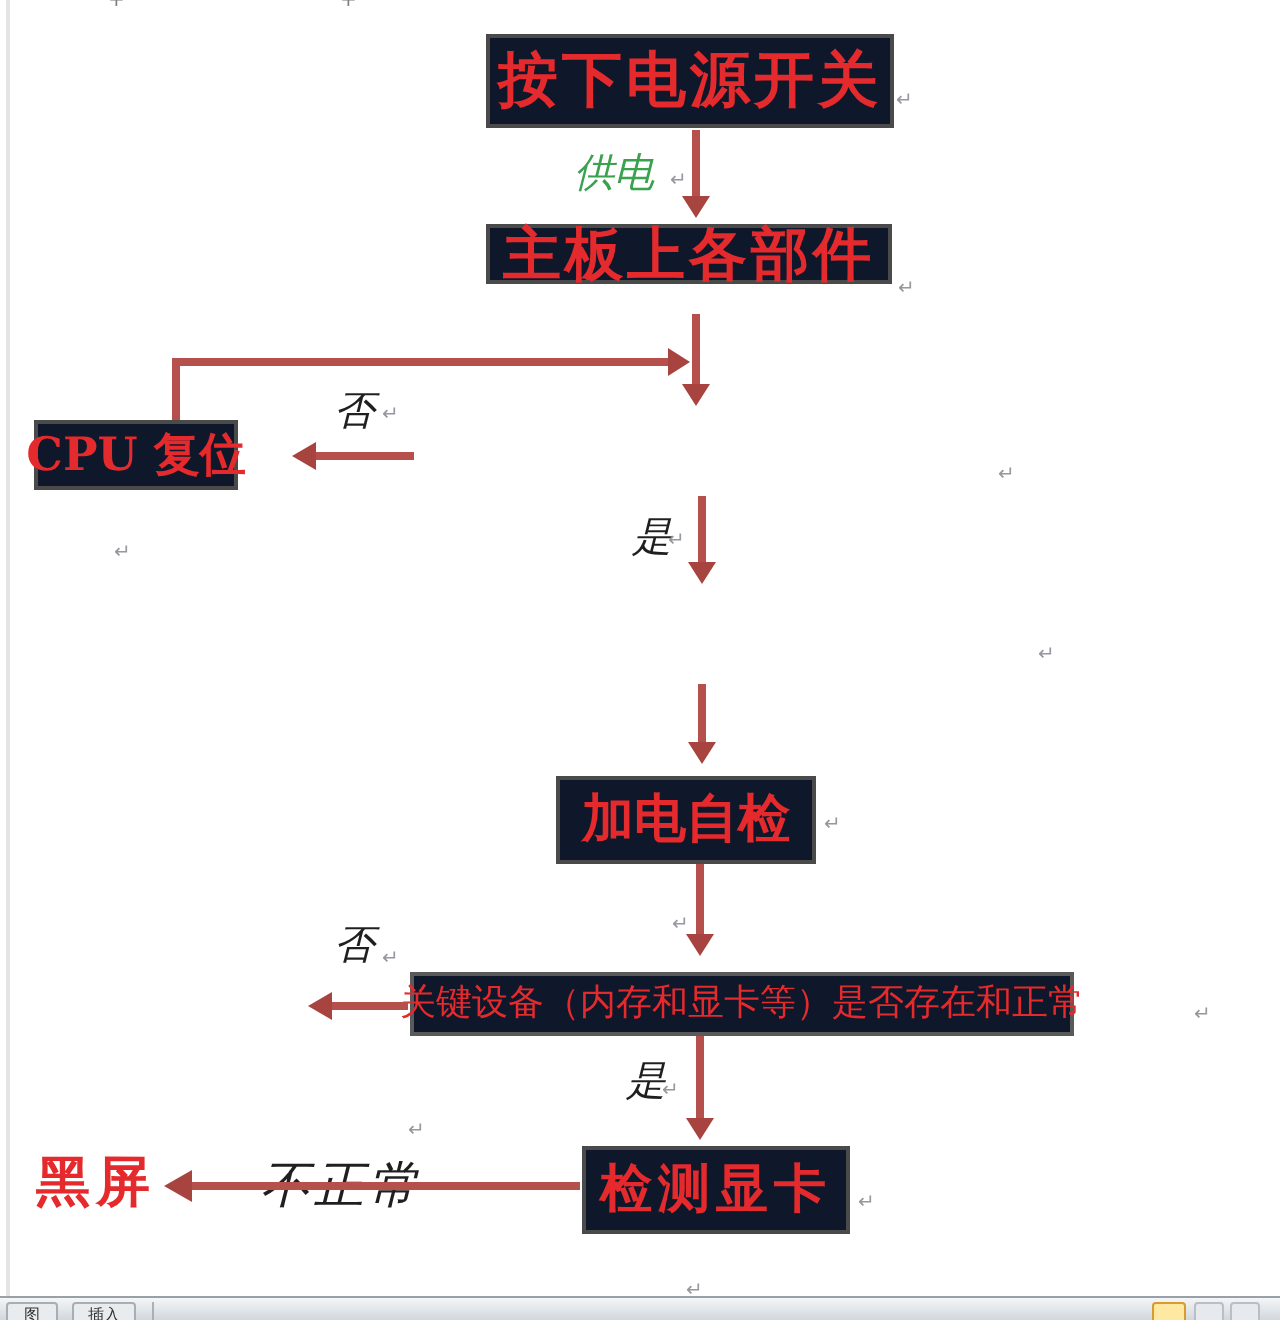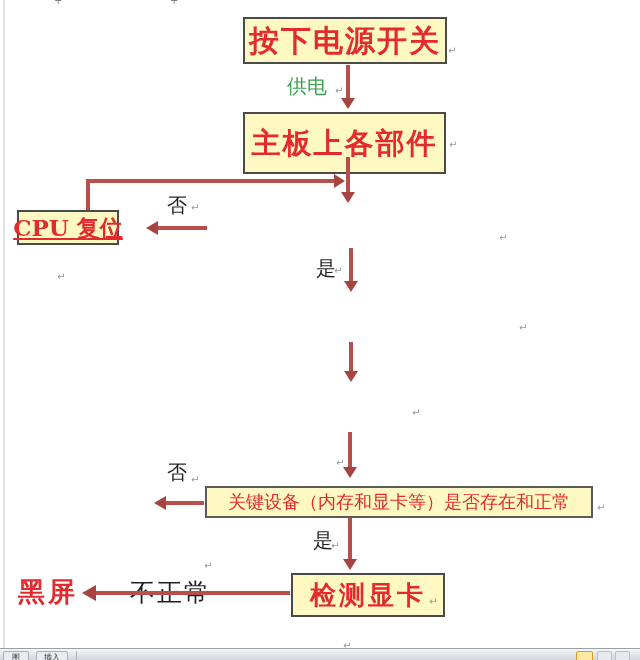--- a/index.html
+++ b/index.html
@@ -1,23 +1,23 @@
 <!DOCTYPE html>
 <html><head>
 <meta charset="utf-8">
 <style>
   html,body{margin:0;padding:0;background:#fff;}
   #page{position:relative;width:640px;height:660px;background:#ffffff;overflow:hidden;
         font-family:"DejaVu Serif",serif;}
   .node{position:absolute;display:flex;align-items:center;justify-content:center;
-        background:#fef9c3;border:2px solid #4a4a4a;color:#e42a2c;white-space:nowrap;
+        background:#0f172a;border:2px solid #4a4a4a;color:#e42a2c;white-space:nowrap;
         box-sizing:border-box;line-height:1;}
   .node.bold{font-weight:bold;}
   .plain-text{position:absolute;color:#e42a2c;font-weight:bold;white-space:nowrap;line-height:1;}
-  .edge-label{position:absolute;color:#1f1f1f;white-space:nowrap;line-height:1;}
+  .edge-label{position:absolute;color:#1f1f1f;white-space:nowrap;line-height:1;font-style:italic;}
   .edge-label.green{color:#3aa24e;}
   .hline,.vline{position:absolute;background:#b5504c;}
   .head{position:absolute;width:0;height:0;}
   .head.down{border-left:7px solid transparent;border-right:7px solid transparent;border-top:11px solid #a8443f;}
   .head.left{border-top:7px solid transparent;border-bottom:7px solid transparent;border-right:12px solid #a8443f;}
   .head.left.big{border-top:8px solid transparent;border-bottom:8px solid transparent;border-right:14px solid #a8443f;}
   .head.right{border-top:7px solid transparent;border-bottom:7px solid transparent;border-left:11px solid #a8443f;}
   .rmark{position:absolute;color:#95999e;font-family:"DejaVu Sans",sans-serif;font-size:10px;line-height:1;}
   .anchor{position:absolute;color:#7a7f84;font-family:"DejaVu Sans",sans-serif;font-size:10px;line-height:1;}
   .page-edge{position:absolute;left:3px;top:0;width:2px;height:648px;background:#e4e4e4;}
@@ -35,31 +35,32 @@
 <body>
 
 <div id="page">
 
   <div class="page-edge"></div>
   <div class="anchor" style="left:54px;top:-4px;">+</div>
   <div class="anchor" style="left:170px;top:-4px;">+</div>
 
   <div class="node bold" style="left:243px;top:17px;width:204px;height:47px;font-size:30px;letter-spacing:2px;">按下电源开关</div>
 
-  <div class="node bold" style="left:243px;top:112px;width:203px;height:62px;font-size:29px;letter-spacing:2px;">主板上各部件</div>
+  <div class="node bold" style="left:243px;top:112px;width:203px;height:30px;font-size:29px;letter-spacing:2px;">主板上各部件</div>
 
-  <div class="node bold" style="left:17px;top:210px;width:102px;height:35px;font-size:23px;text-decoration:underline;">CPU 复位</div>
+  <div class="node bold" style="left:17px;top:210px;width:102px;height:35px;font-size:23px;">CPU 复位</div>
 
 
 
+  <div class="node bold" style="left:278px;top:388px;width:130px;height:44px;font-size:26px;">加电自检</div>
 
 
-  <div class="node" style="left:205px;top:486px;width:388px;height:32px;font-size:18px;border-color:#5a5a5a;text-align:center;">关键设备（内存和显卡等）是否存在和正常</div>
+  <div class="node" style="left:205px;top:486px;width:332px;height:32px;font-size:18px;border-color:#5a5a5a;text-align:center;">关键设备（内存和显卡等）是否存在和正常</div>
 
-  <div class="node bold" style="left:291px;top:573px;width:154px;height:44px;font-size:26px;letter-spacing:3px;">检测显卡</div>
+  <div class="node bold" style="left:291px;top:573px;width:134px;height:44px;font-size:26px;letter-spacing:3px;">检测显卡</div>
 
   <div class="plain-text" style="left:18px;top:578px;font-size:27px;letter-spacing:3px;">黑屏</div>
 
   <div class="edge-label green" style="left:287px;top:76px;font-size:20px;">供电</div>
   <div class="edge-label" style="left:167px;top:195px;font-size:20px;">否</div>
   <div class="edge-label" style="left:316px;top:258px;font-size:20px;">是</div>
   <div class="edge-label" style="left:167px;top:462px;font-size:20px;">否</div>
   <div class="edge-label" style="left:313px;top:530px;font-size:20px;">是</div>
   <div class="edge-label" style="left:130px;top:580px;font-size:25px;letter-spacing:2px;">不正常</div>
 

